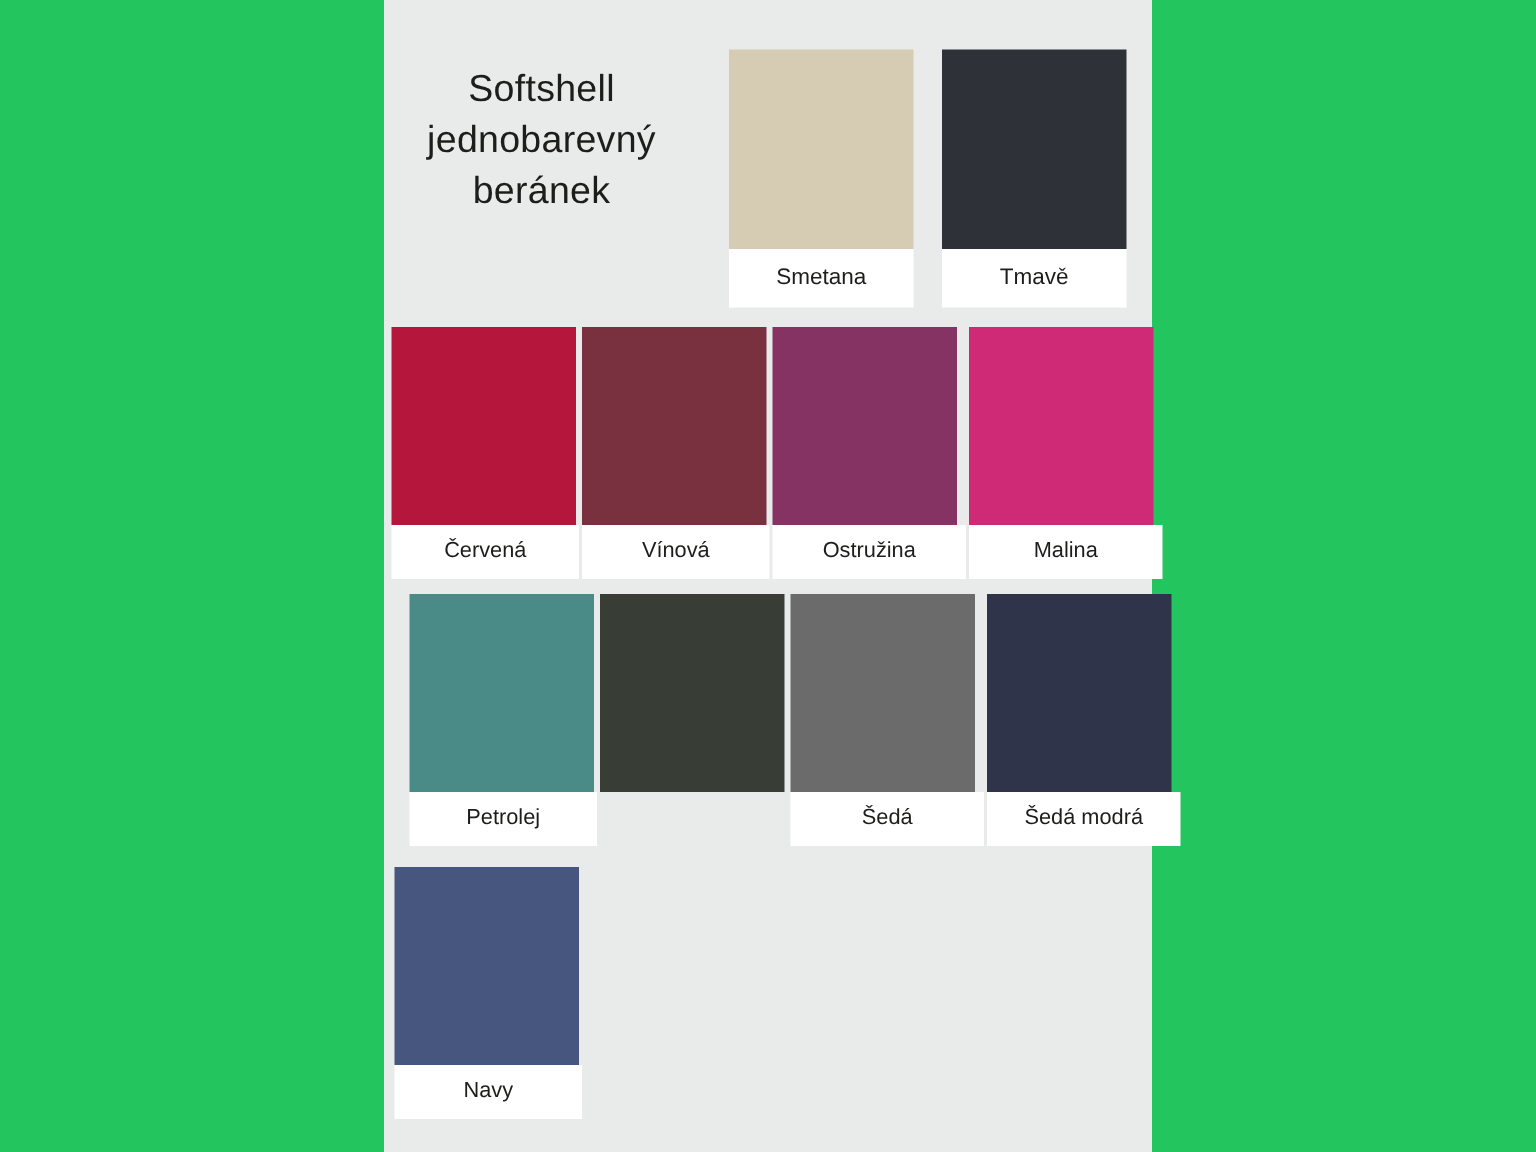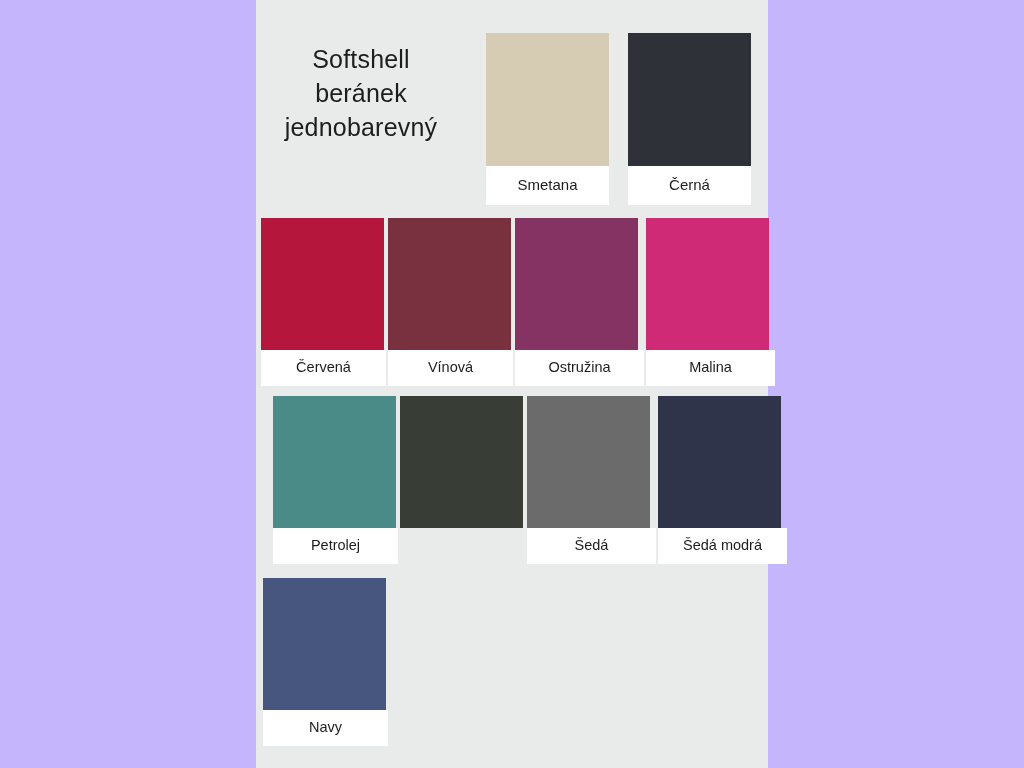--- a/index.html
+++ b/index.html
@@ -11,21 +11,21 @@
     height: 768px;
     background: #ffffff;
     font-family: "Liberation Sans", sans-serif;
     overflow: hidden;
   }
 
   #swatch-page {
     position: relative;
     width: 1024px;
     height: 768px;
-    background: #c4b5fd;
+    background: #22c55e;
   }
 
   
   #panel {
     position: absolute;
     left: 256px;
     top: 0;
     width: 512px;
     height: 768px;
     background: #e9eaea;
@@ -96,32 +96,32 @@
 </style>
 </head>
 <body>
 
 <div id="swatch-page">
 
   <div id="panel">
 
     <div id="title-block">
       <span class="tline">Softshell</span>
+      <span class="tline">jednobarevný</span>
       <span class="tline">beránek</span>
-      <span class="tline">jednobarevný</span>
     </div>
 
     <div class="swatch-row" id="row-1">
       <div class="swatch-cell">
         <div class="swatch-chip" style="background: rgb(214, 204, 180);"></div>
         <div class="swatch-label">Smetana</div>
       </div>
       <div class="swatch-cell">
         <div class="swatch-chip" style="background: rgb(46, 50, 56);"></div>
-        <div class="swatch-label">Černá</div>
+        <div class="swatch-label">Tmavě</div>
       </div>
     </div>
 
     <div class="swatch-row" id="row-2">
       <div class="swatch-cell w-sm">
         <div class="swatch-chip" style="background: rgb(181, 23, 60);"></div>
         <div class="swatch-label">Červená</div>
       </div>
       <div class="swatch-cell w-sm">
         <div class="swatch-chip" style="background: rgb(121, 48, 63);"></div>

